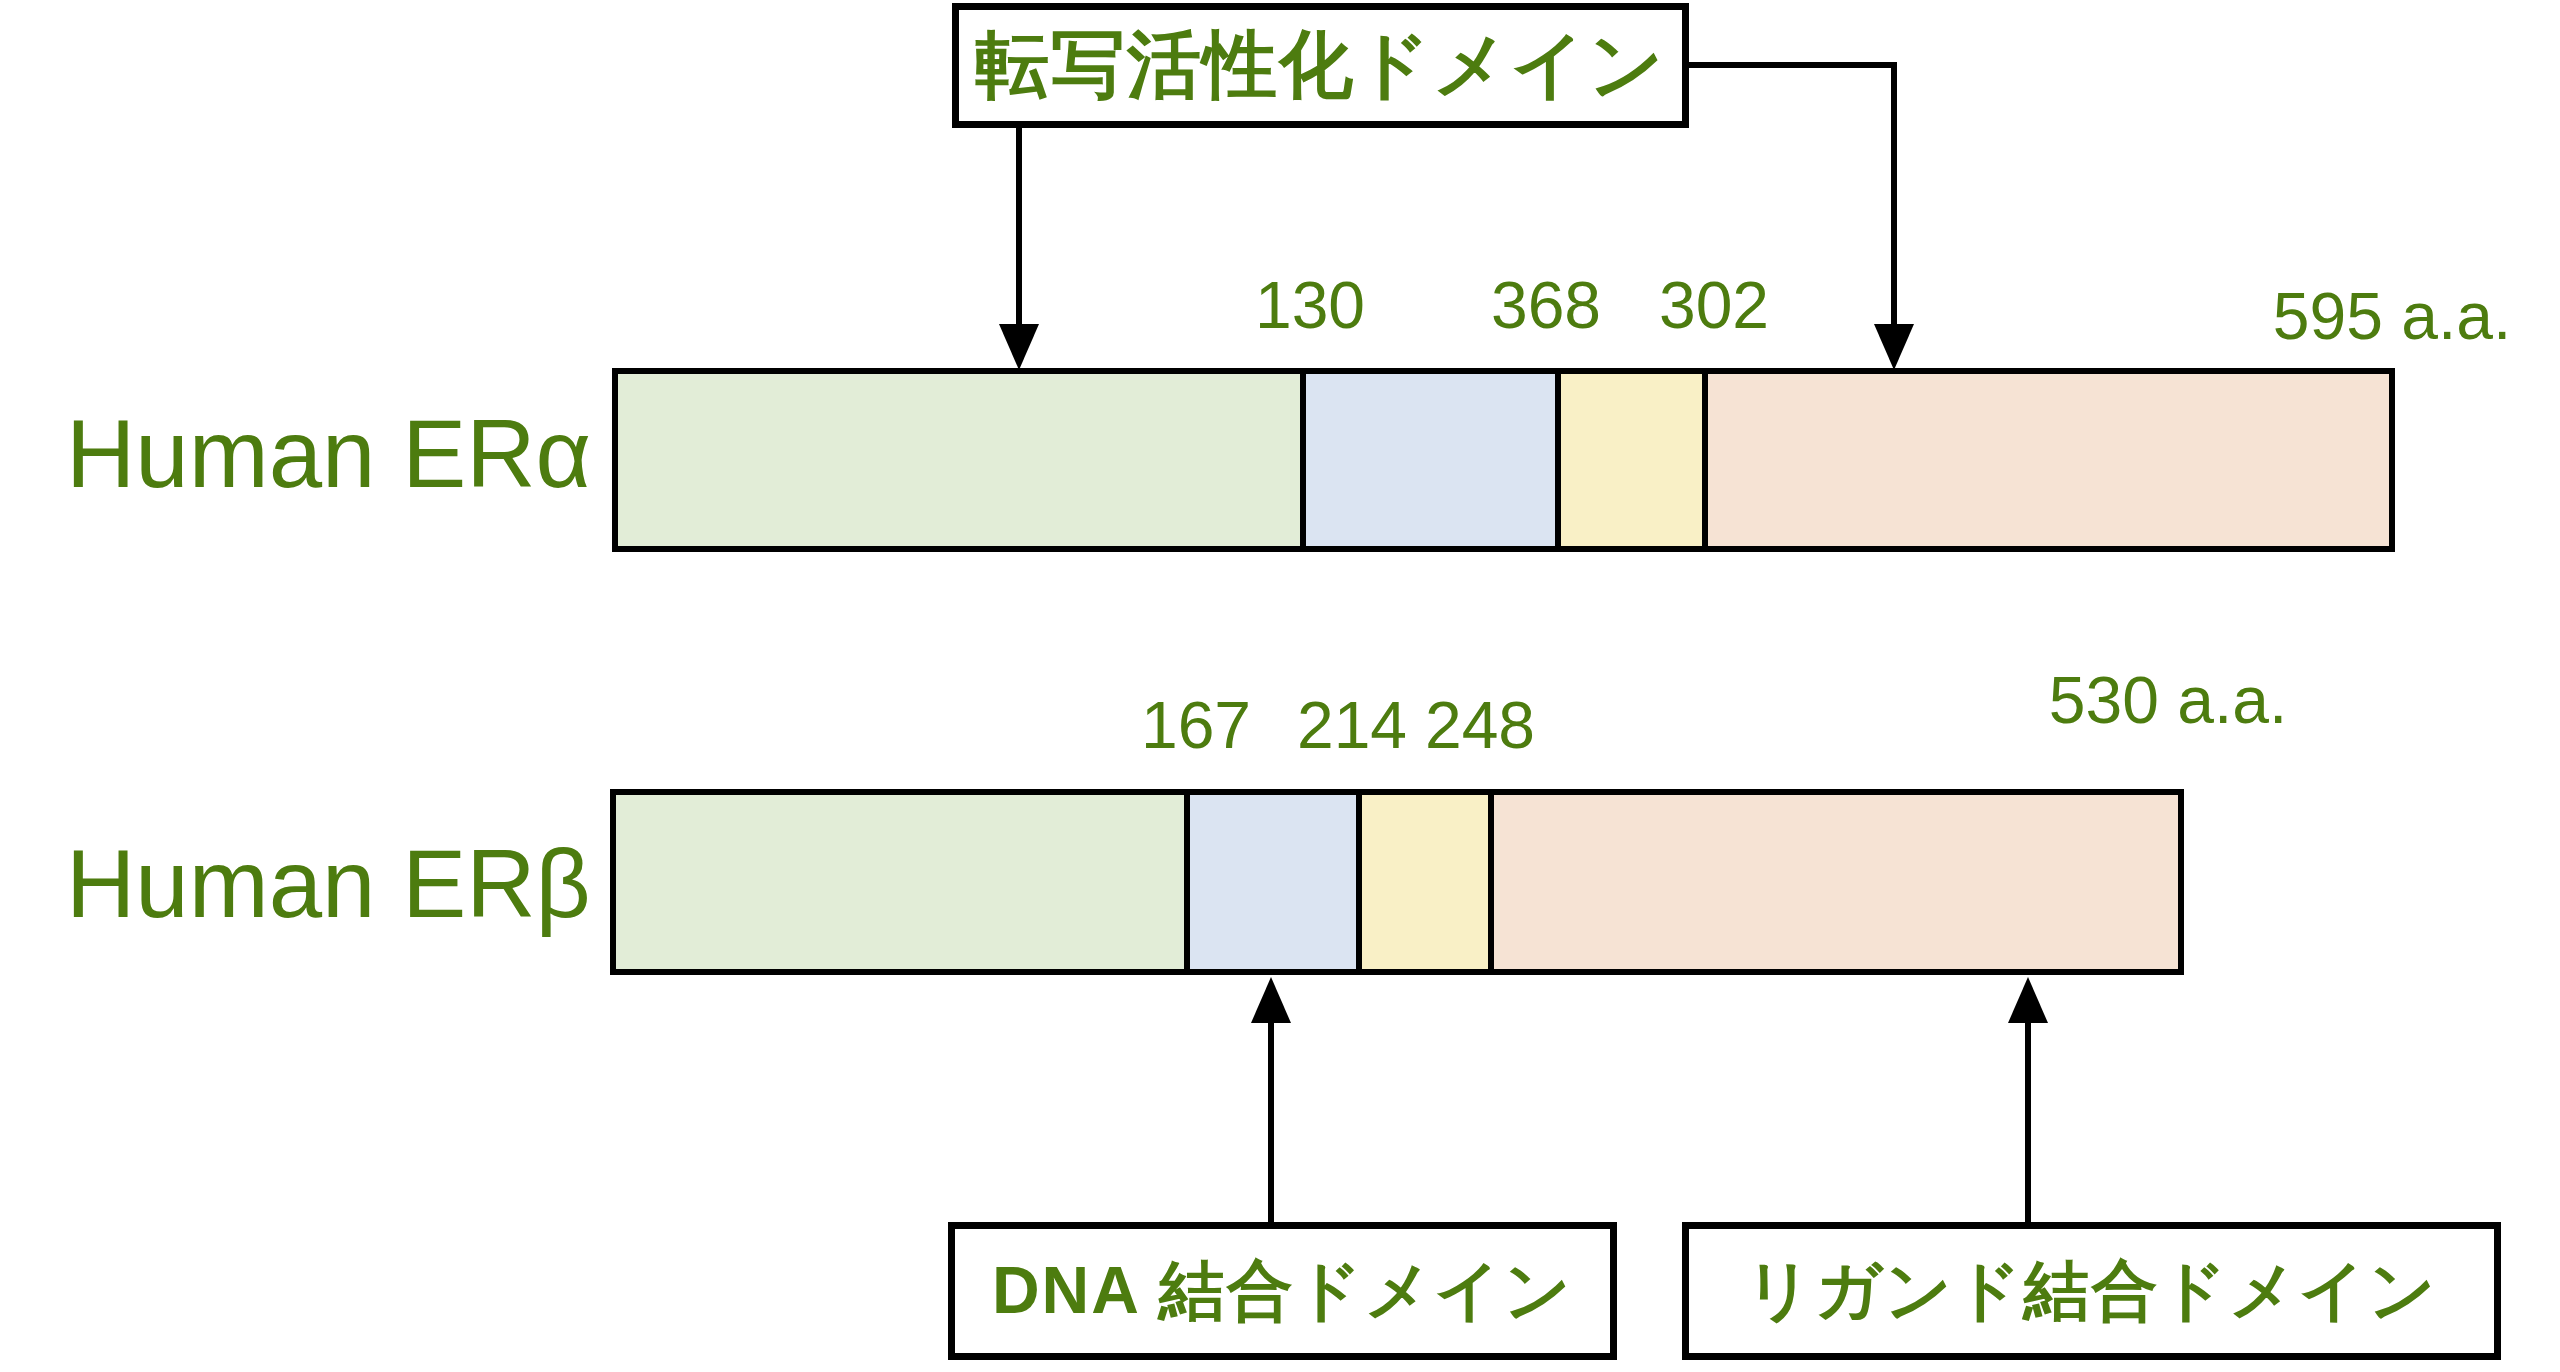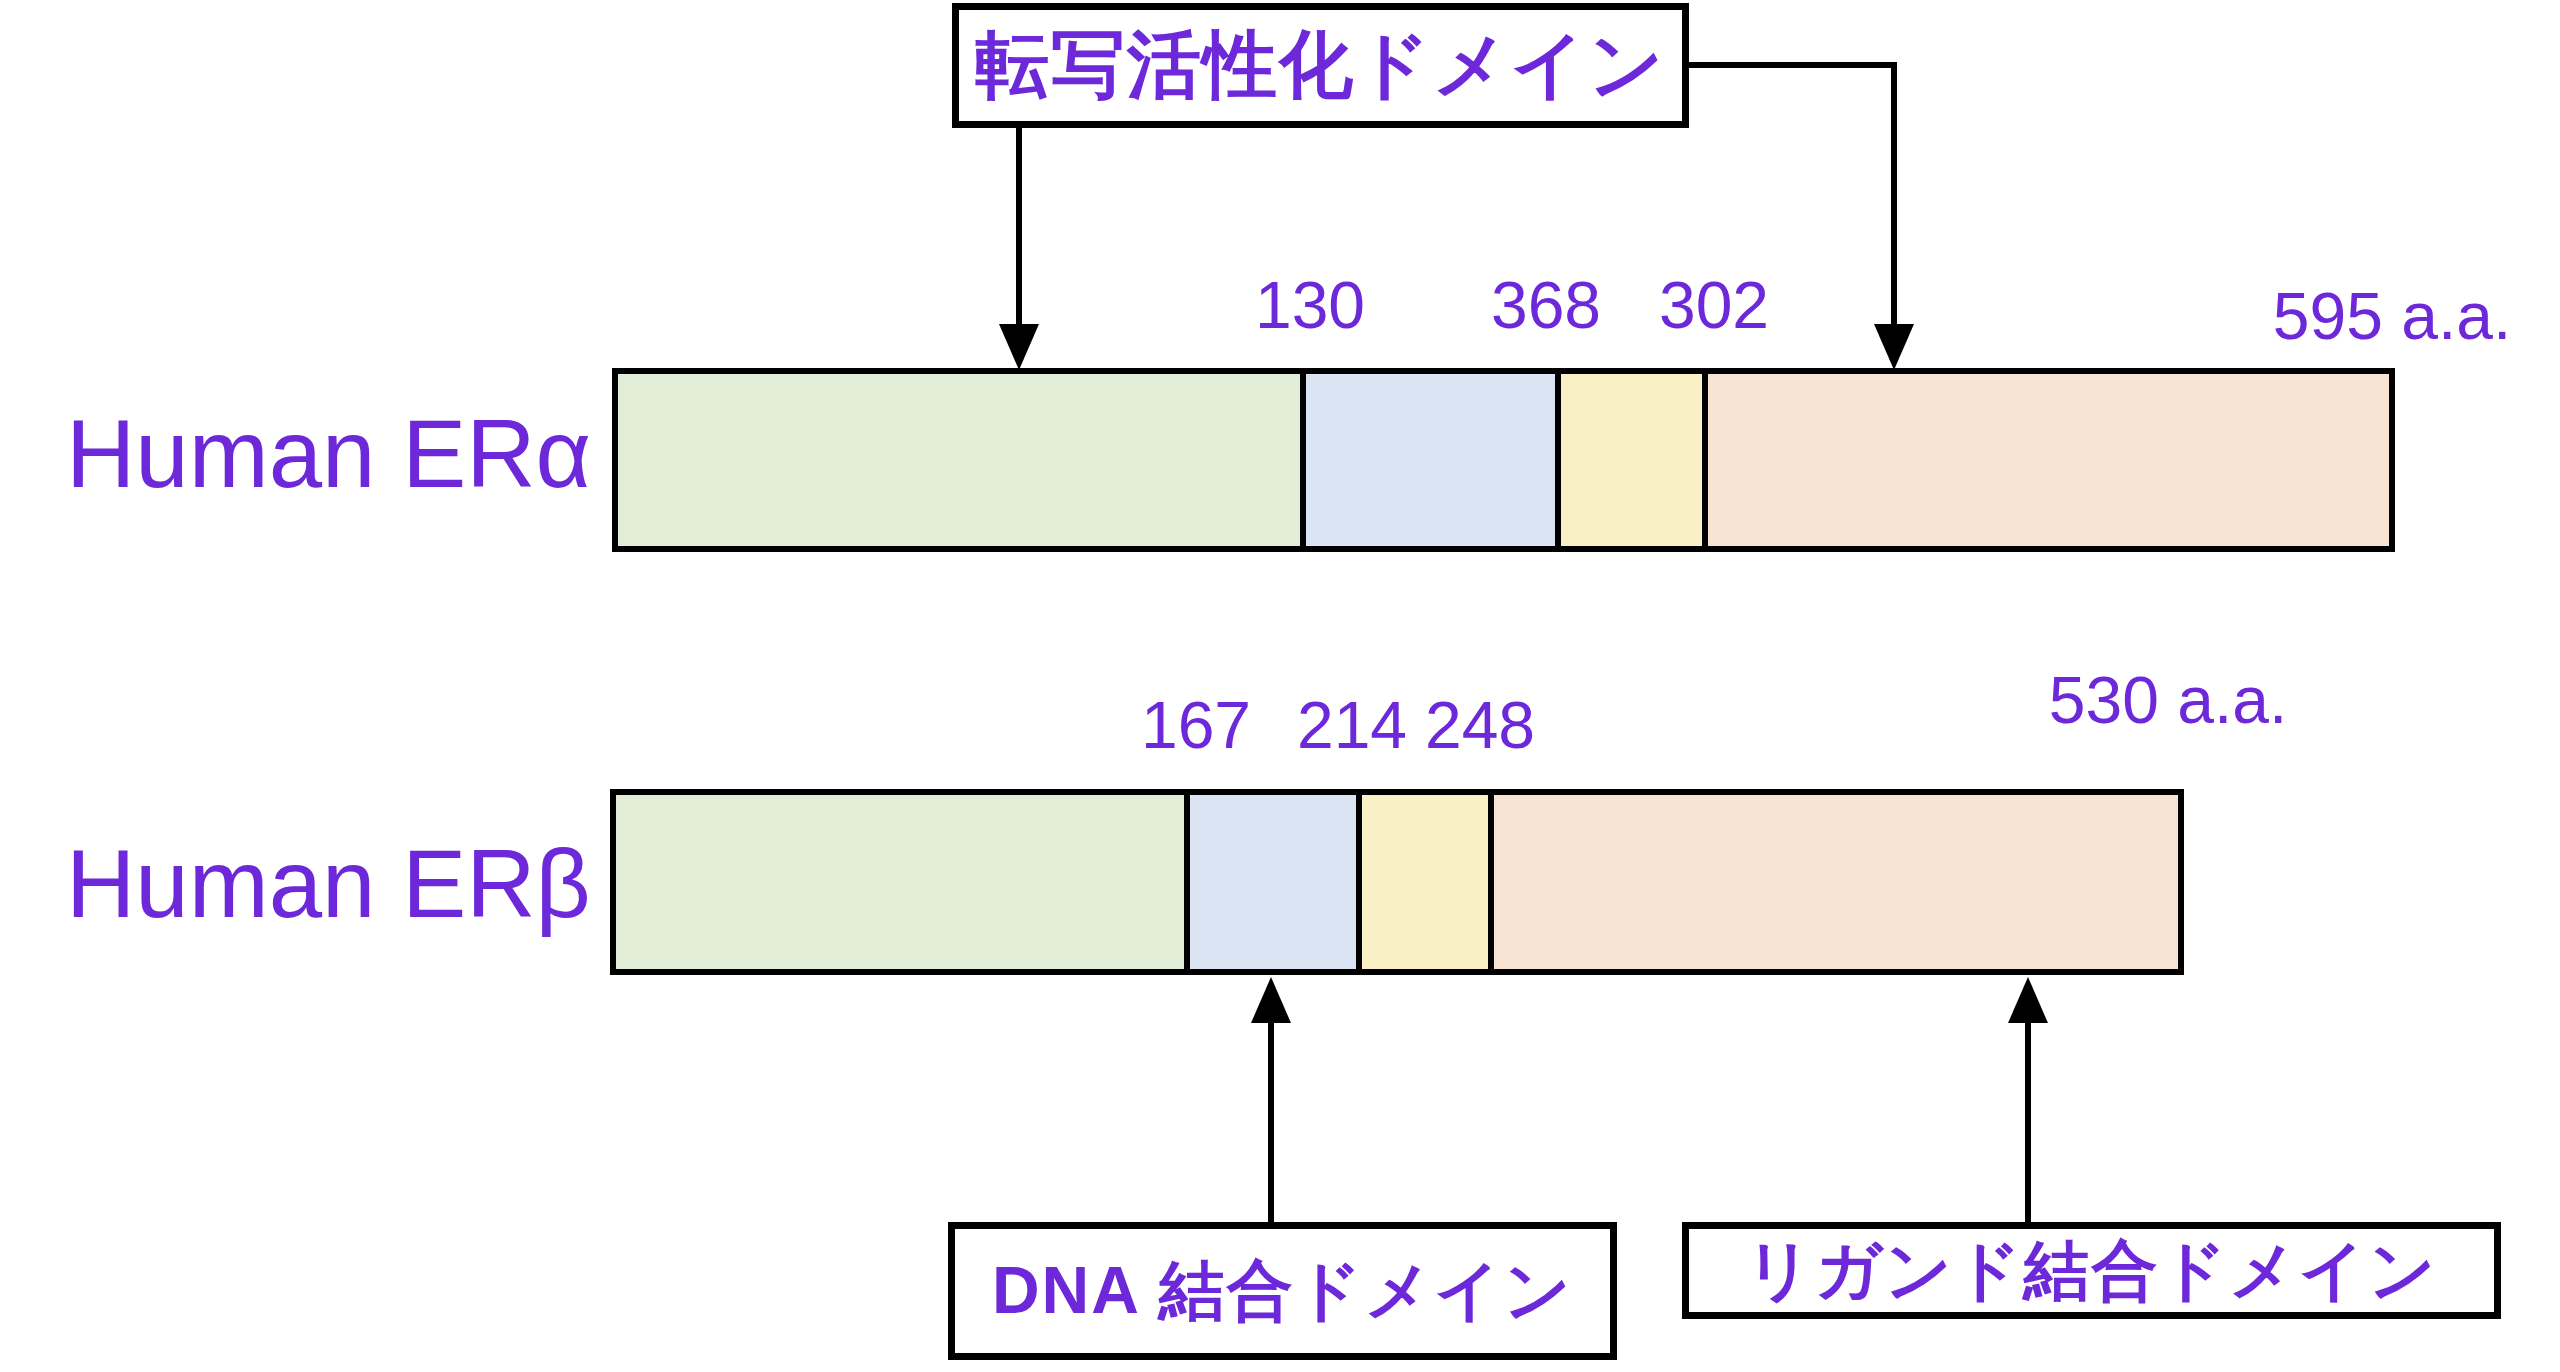--- a/index.html
+++ b/index.html
@@ -2,21 +2,21 @@
 <html><head>
 <meta charset="utf-8">
 <style>
   html, body { margin: 0; padding: 0; background: #ffffff; }
   .canvas {
     position: relative;
     width: 2560px;
     height: 1372px;
     background: #ffffff;
     font-family: "Liberation Sans", "DejaVu Sans", sans-serif;
-    color: #6d28d9;
+    color: #4d7c0f;
     overflow: hidden;
   }
   .callout {
     position: absolute;
     background: #ffffff;
     border: 7px solid #000;
     box-sizing: border-box;
     display: flex;
     align-items: center;
     justify-content: center;
@@ -107,17 +107,17 @@
 
   <div class="head-up" style="left:1251px; top:977px;"></div>
   <div class="vline" style="left:1268px; top:1021px; height:201px;"></div>
 
   <div class="head-up" style="left:2008px; top:977px;"></div>
   <div class="vline" style="left:2025px; top:1021px; height:201px;"></div>
 
   <div class="callout bottom-callout" style="left:948px; top:1222px; width:669px; height:138px;">
     <span>DNA 結合ドメイン</span>
   </div>
-  <div class="callout bottom-callout" style="left:1682px; top:1222px; width:819px; height:97px;">
+  <div class="callout bottom-callout" style="left:1682px; top:1222px; width:819px; height:138px;">
     <span>リガンド結合ドメイン</span>
   </div>
 
 </div>
 
 </body></html>

